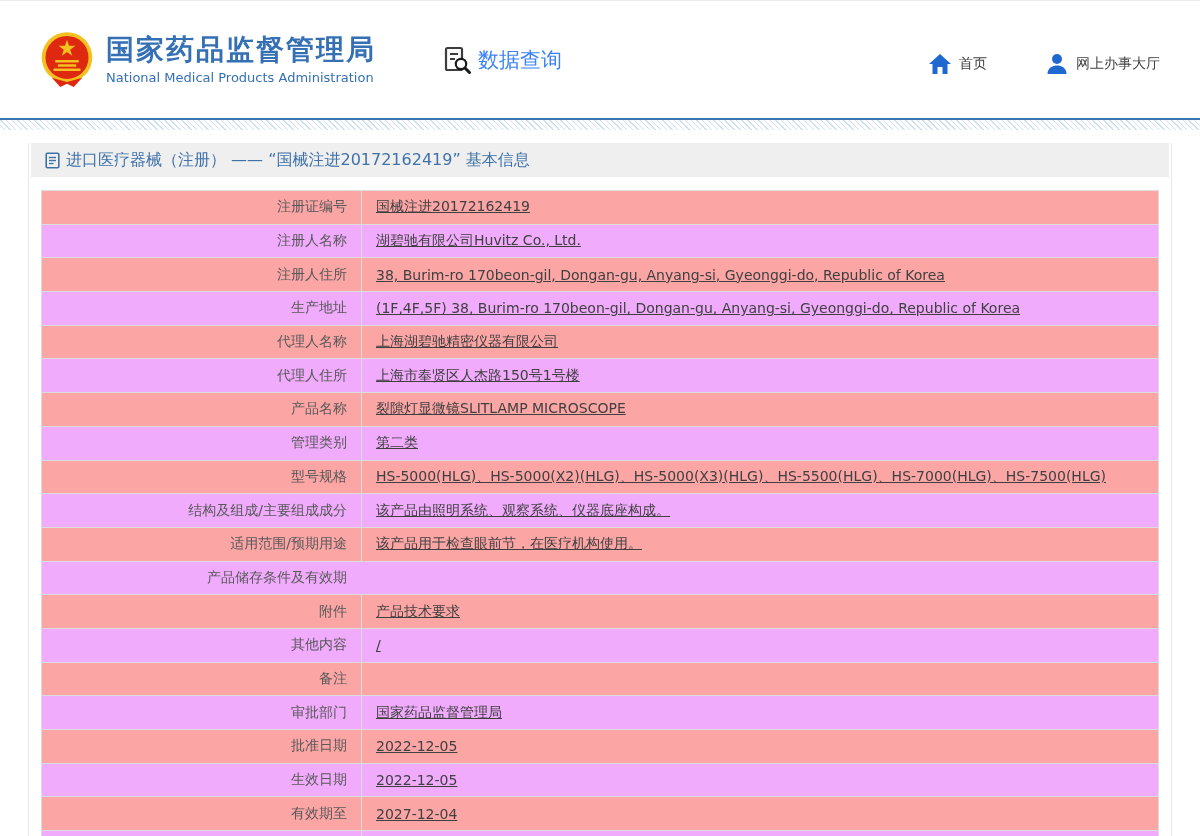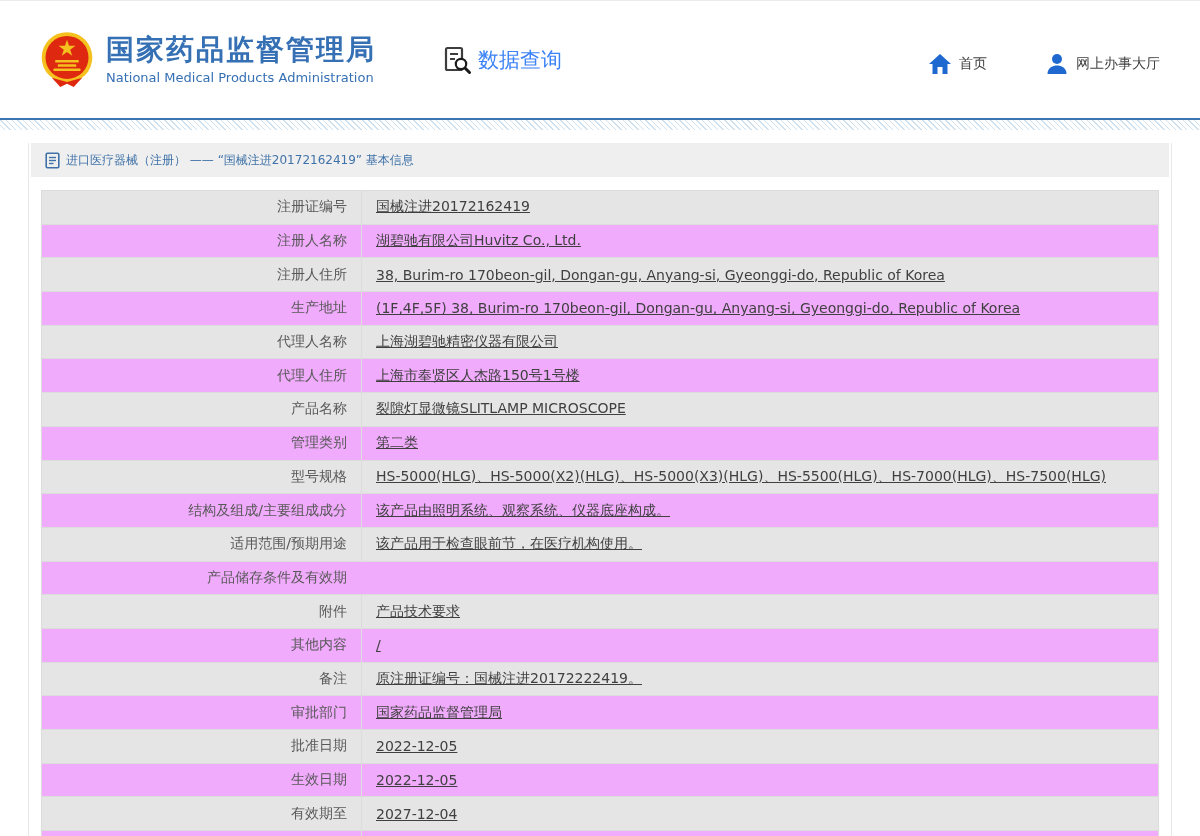--- a/index.html
+++ b/index.html
@@ -23,25 +23,25 @@
   
   .blue-line { height:2px; background:#3b74ae; }
   .hatch-band { height:10px;
     background:repeating-linear-gradient(45deg,#ffffff 0 3px,#cfe0ee 3px 4px); }
 
   
   .container { margin:13px 28px 0 28px; border-left:1px solid #e8e8e8;
     border-right:1px solid #e8e8e8; min-height:700px; }
   .page-title-bar { margin:0 2px; height:34px; background:#efefef;
     display:flex; align-items:center; gap:6px; padding-left:14px; }
-  .page-title-bar .title-text { font-size:12px; color:#3f72a8; }
+  .page-title-bar .title-text { font-size:16px; color:#3f72a8; }
 
   
   .info-table { margin:13px 12px 0 12px; border:1px solid #dcdcdc; }
-  .t-row { display:flex; height:33.7px; background:#e5e5e5; border-bottom:1px solid #dcdcdc; }
+  .t-row { display:flex; height:33.7px; background:#fca5a5; border-bottom:1px solid #dcdcdc; }
   .t-row.alt { background:#f0abfc; }
   .t-row:last-child { border-bottom:none; }
   .t-label { width:320px; flex:none; display:flex; align-items:center;
     justify-content:flex-end; padding-right:14px; border-right:1px solid #dcdcdc;
     font-size:14px; color:#595959; white-space:nowrap; }
   .t-value { flex:1; display:flex; align-items:center; padding-left:14px;
     font-size:14px; color:#404040; white-space:nowrap; overflow:hidden;text-decoration:underline; }
   .t-row.no-divider .t-label { border-right-color:transparent;font-family:Liberation Mono, monospace; }
 </style>
 </head>
@@ -173,21 +173,20 @@
         <div class="t-value">产品技术要求</div>
       </div>
 
       <div class="t-row alt">
         <div class="t-label">其他内容</div>
         <div class="t-value">/</div>
       </div>
 
       <div class="t-row">
         <div class="t-label">备注</div>
-        <div class="t-value">原注册证编号：国械注进20172222419。</div>
       </div>
 
       <div class="t-row alt">
         <div class="t-label">审批部门</div>
         <div class="t-value">国家药品监督管理局</div>
       </div>
 
       <div class="t-row">
         <div class="t-label">批准日期</div>
         <div class="t-value">2022-12-05</div>

